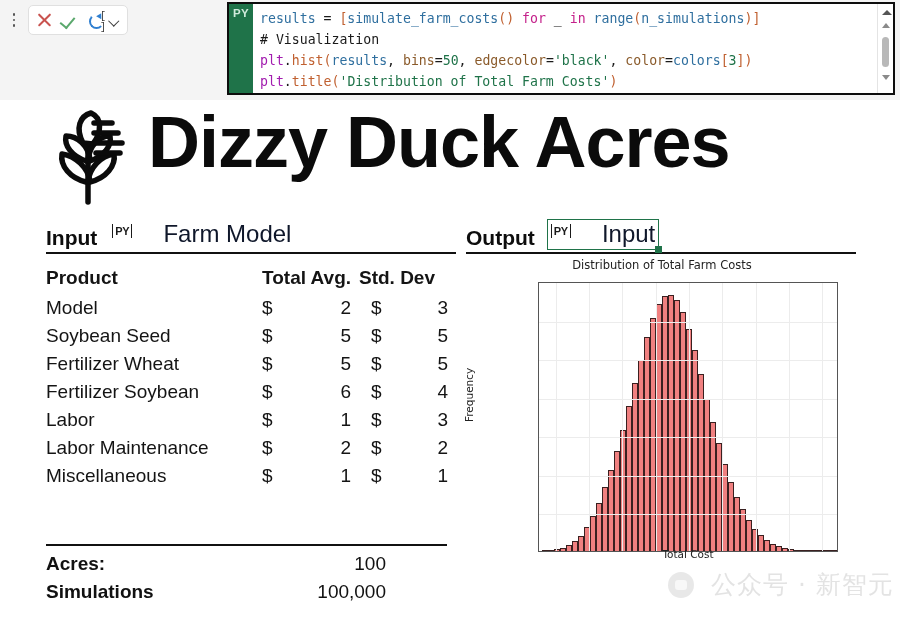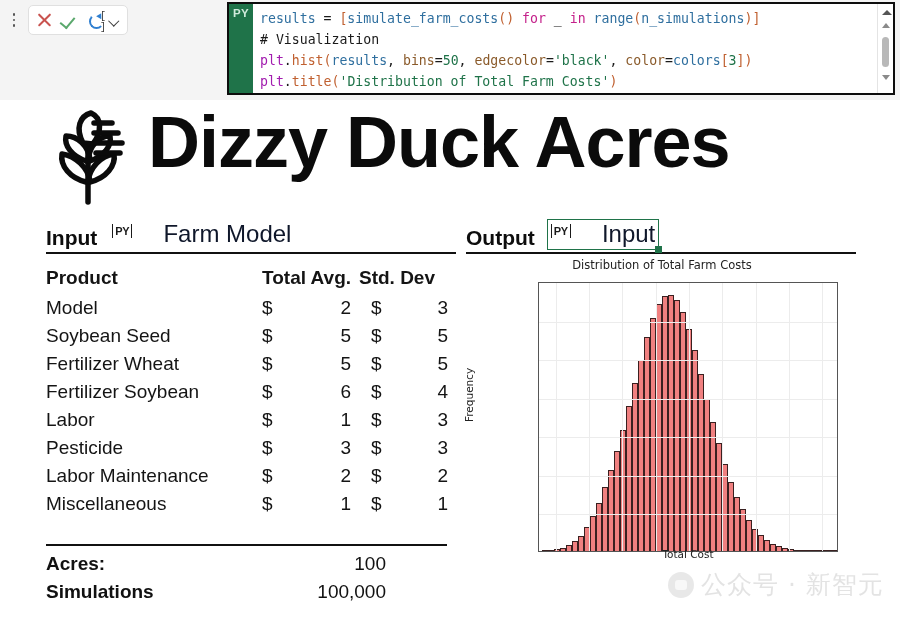--- a/index.html
+++ b/index.html
@@ -422,21 +422,21 @@
     color: #222;
     font-family: "DejaVu Sans", sans-serif;
   }
 
   
   .watermark {
     position: absolute;
     left: 668px; top: 568px;
     display: flex;
     align-items: center;
-    gap: 7px;
+    gap: 17px;
     opacity: 0.42;
     pointer-events: none;
   }
   .wm-logo {
     width: 26px; height: 26px;
     border-radius: 50%;
     background: #c9c9c9;
     position: relative;
     flex: 0 0 26px;
   }
@@ -560,27 +560,20 @@
             <td class="c-prod">Fertilizer Soybean</td>
             <td class="c-cur">$</td>
             <td class="c-num">6</td>
             <td class="c-cur c-cur2">$</td>
             <td class="c-num">4</td>
           </tr>
           <tr>
             <td class="c-prod">Labor</td>
             <td class="c-cur">$</td>
             <td class="c-num">1</td>
-            <td class="c-cur c-cur2">$</td>
-            <td class="c-num">3</td>
-          </tr>
-          <tr>
-            <td class="c-prod">Pesticide</td>
-            <td class="c-cur">$</td>
-            <td class="c-num">3</td>
             <td class="c-cur c-cur2">$</td>
             <td class="c-num">3</td>
           </tr>
           <tr>
             <td class="c-prod">Labor Maintenance</td>
             <td class="c-cur">$</td>
             <td class="c-num">2</td>
             <td class="c-cur c-cur2">$</td>
             <td class="c-num">2</td>
           </tr>

